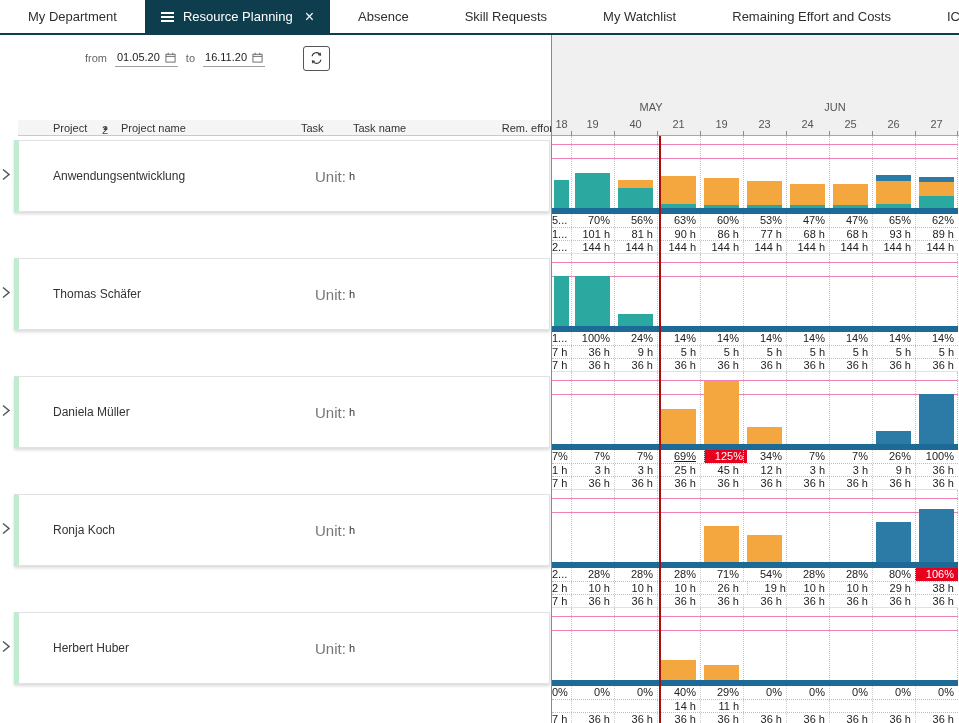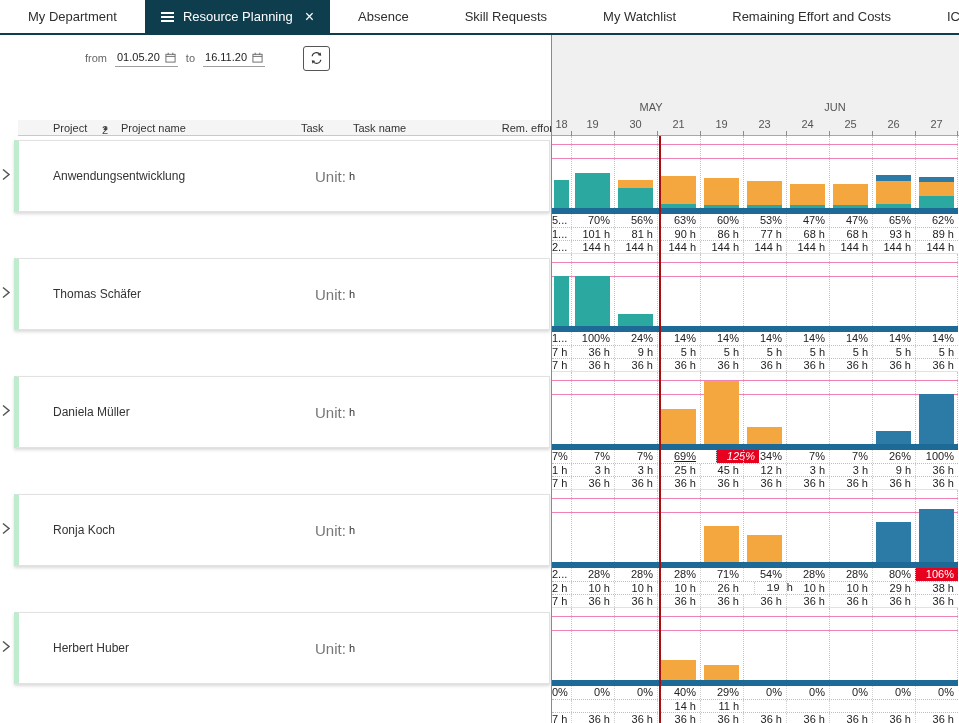--- a/index.html
+++ b/index.html
@@ -191,21 +191,21 @@
 
 <div class="right-panel">
   <div class="chart-header">
     <div id="months">
         <div class="month-label" style="left: 99px;">MAY</div>
         <div class="month-label" style="left: 283px;">JUN</div>
       </div>
     <div id="days">
         <div class="day-cell" style="left: 0px; width: 19px;">18</div>
         <div class="day-cell" style="left: 19px; width: 43px;">19</div>
-        <div class="day-cell" style="left: 62px; width: 43px;">30</div>
+        <div class="day-cell" style="left: 62px; width: 43px;">40</div>
         <div class="day-cell" style="left: 105px; width: 43px;">21</div>
         <div class="day-cell" style="left: 148px; width: 43px;">19</div>
         <div class="day-cell" style="left: 191px; width: 43px;">23</div>
         <div class="day-cell" style="left: 234px; width: 43px;">24</div>
         <div class="day-cell" style="left: 277px; width: 43px;">25</div>
         <div class="day-cell" style="left: 320px; width: 43px;">26</div>
         <div class="day-cell" style="left: 363px; width: 43px;">27</div>
         <div class="tick" style="left: 19px;"></div>
         <div class="tick" style="left: 62px;"></div>
         <div class="tick" style="left: 105px;"></div>
@@ -408,21 +408,21 @@
             <div class="seg" style="height: 50px; background: rgb(43, 123, 166);"></div>
           </div>
         </div>
         <div class="cap-band" style="background: rgb(29, 106, 150);"></div>
         <div class="vtable">
           <div class="trow">
             <div class="cell first" style="left: 0px; width: 19px;">7%</div>
             <div class="cell" style="left: 19px; width: 43px;">7%</div>
             <div class="cell" style="left: 62px; width: 43px;">7%</div>
             <div class="cell" style="left: 105px; width: 43px; text-decoration: underline;">69%</div>
-            <div class="cell red" style="left: 164px; width: 43px; font-style: italic;">125%</div>
+            <div class="cell red" style="left: 152px; width: 43px;">125%</div>
             <div class="cell" style="left: 191px; width: 43px;">34%</div>
             <div class="cell" style="left: 234px; width: 43px;">7%</div>
             <div class="cell" style="left: 277px; width: 43px;">7%</div>
             <div class="cell" style="left: 320px; width: 43px;">26%</div>
             <div class="cell" style="left: 363px; width: 43px;">100%</div>
           </div>
           <div class="trow">
             <div class="cell first" style="left: 0px; width: 19px;">1 h</div>
             <div class="cell" style="left: 19px; width: 43px;">3 h</div>
             <div class="cell" style="left: 62px; width: 43px;">3 h</div>
@@ -488,21 +488,21 @@
             <div class="cell" style="left: 277px; width: 43px;">28%</div>
             <div class="cell" style="left: 320px; width: 43px;">80%</div>
             <div class="cell red" style="left: 363px; width: 43px;">106%</div>
           </div>
           <div class="trow">
             <div class="cell first" style="left: 0px; width: 19px;">2 h</div>
             <div class="cell" style="left: 19px; width: 43px;">10 h</div>
             <div class="cell" style="left: 62px; width: 43px;">10 h</div>
             <div class="cell" style="left: 105px; width: 43px;">10 h</div>
             <div class="cell" style="left: 148px; width: 43px;">26 h</div>
-            <div class="cell" style="left: 202px; width: 43px; font-family: Liberation Mono, monospace;">19 h</div>
+            <div class="cell" style="left: 195px; width: 43px;">19 h</div>
             <div class="cell" style="left: 234px; width: 43px;">10 h</div>
             <div class="cell" style="left: 277px; width: 43px;">10 h</div>
             <div class="cell" style="left: 320px; width: 43px;">29 h</div>
             <div class="cell" style="left: 363px; width: 43px;">38 h</div>
           </div>
           <div class="trow">
             <div class="cell first" style="left: 0px; width: 19px;">7 h</div>
             <div class="cell" style="left: 19px; width: 43px;">36 h</div>
             <div class="cell" style="left: 62px; width: 43px;">36 h</div>
             <div class="cell" style="left: 105px; width: 43px;">36 h</div>

